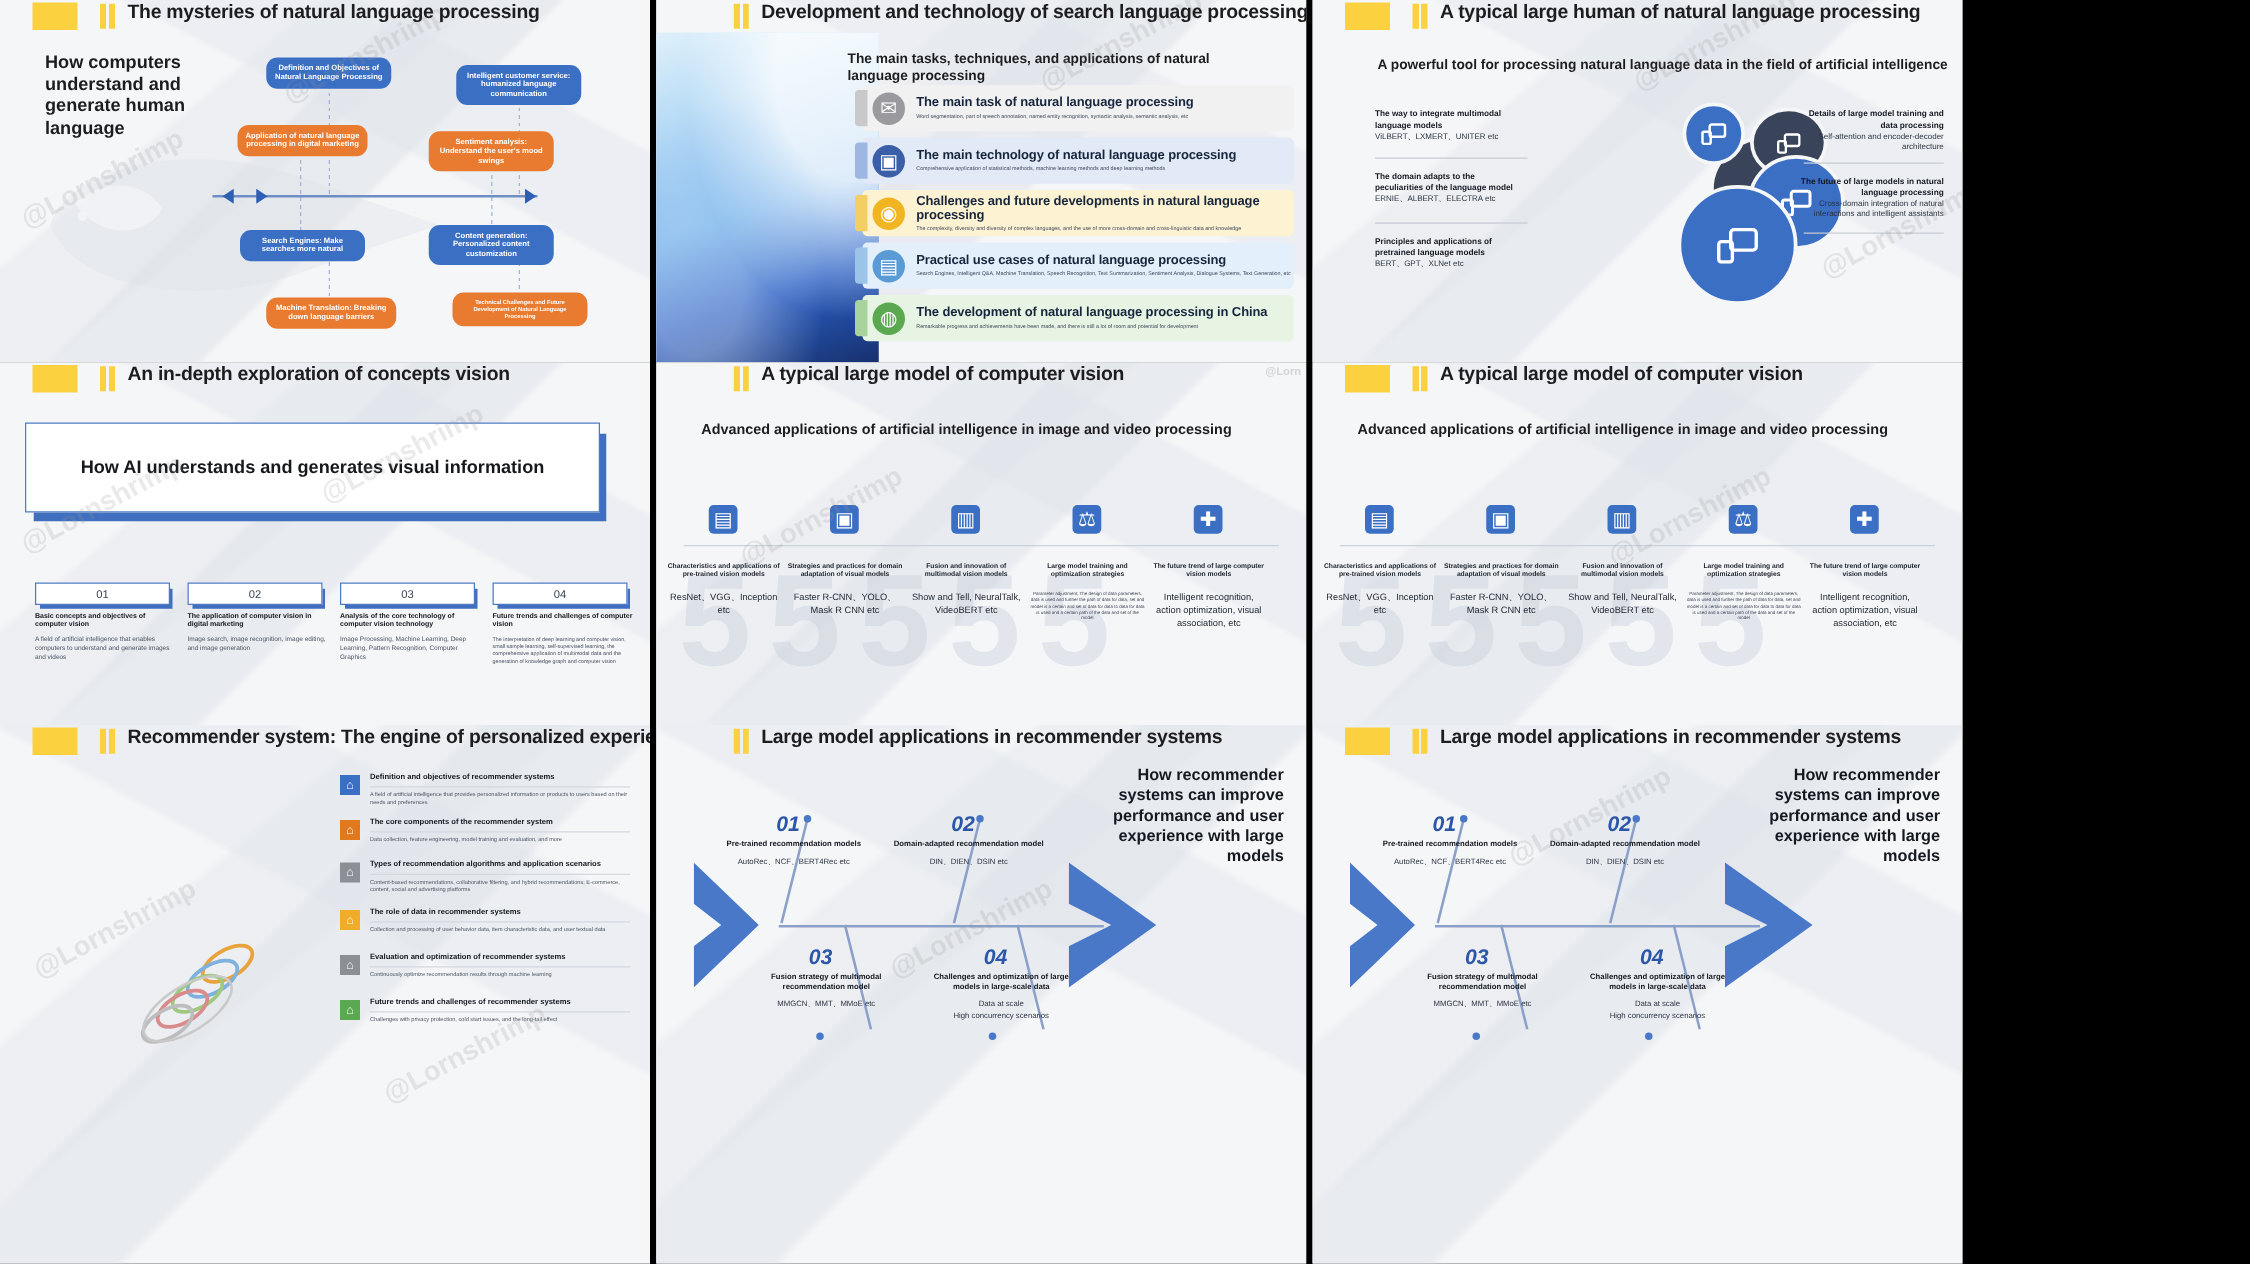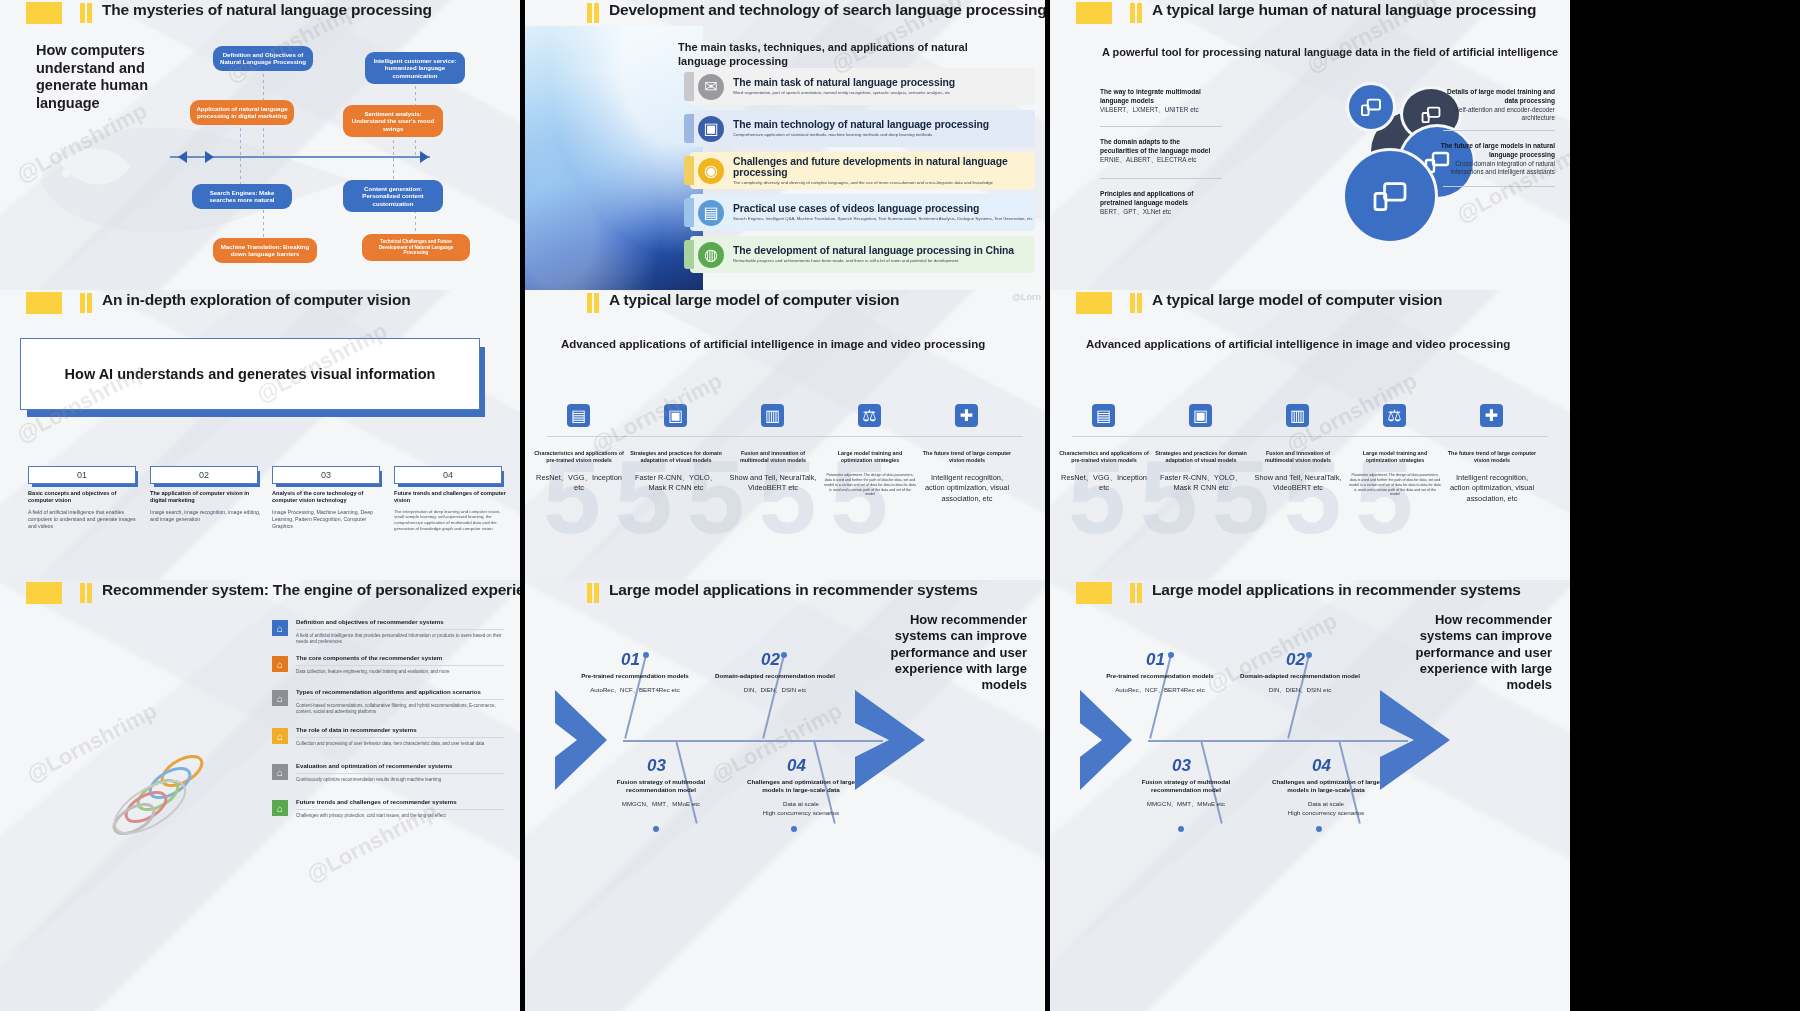--- a/index.html
+++ b/index.html
@@ -197,21 +197,21 @@
       <div class="ic" style="background:#f0b521">◉</div>
       <div class="tx">
         <b>Challenges and future developments in natural language processing</b>
         <span>The complexity, diversity and diversity of complex languages, and the use of more cross-domain and cross-linguistic data and knowledge</span>
       </div>
     </div>
     <div class="s2row" style="top:194px;background:#e3effa">
       <div class="tab" style="background:#9cc4e8"></div>
       <div class="ic" style="background:#5b9bd5">▤</div>
       <div class="tx">
-        <b>Practical use cases of videos language processing</b>
+        <b>Practical use cases of natural language processing</b>
         <span>Search Engines, Intelligent Q&amp;A, Machine Translation, Speech Recognition, Text Summarization, Sentiment Analysis, Dialogue Systems, Text Generation, etc</span>
       </div>
     </div>
     <div class="s2row" style="top:236px;background:#e7f4e4">
       <div class="tab" style="background:#a8d39c"></div>
       <div class="ic" style="background:#5aa84f">◍</div>
       <div class="tx">
         <b>The development of natural language processing in China</b>
         <span>Remarkable progress and achievements have been made, and there is still a lot of room and potential for development</span>
       </div>
@@ -286,21 +286,21 @@
     <div class="hr" style="left:393px;top:186px;width:112px"></div>
     <div class="wm" style="left:250px;top:20px">@Lornshrimp</div>
     <div class="wm" style="left:400px;top:170px">@Lornshrimp</div>
   </div>
   <div class="rightpad"></div>
 
   <div class="slide">
     <div class="hdr">
       <div class="sq"></div>
       <div class="bars"></div>
-      <h1>An in-depth exploration of computer vision</h1>
+      <h1>An in-depth exploration of concepts vision</h1>
     </div>
     <div class="bigbox">
       <span>How AI understands and generates visual information</span>
     </div>
     <div class="numcard" style="left:28px">
         <span>01</span>
       </div>
     <div class="numcard" style="left:150px">
         <span>02</span>
       </div>

